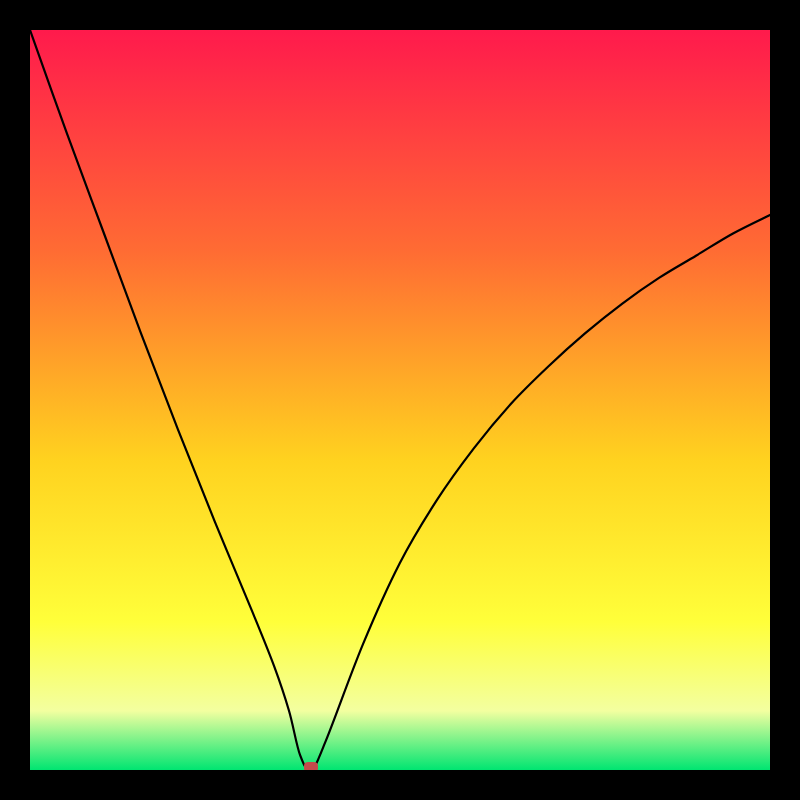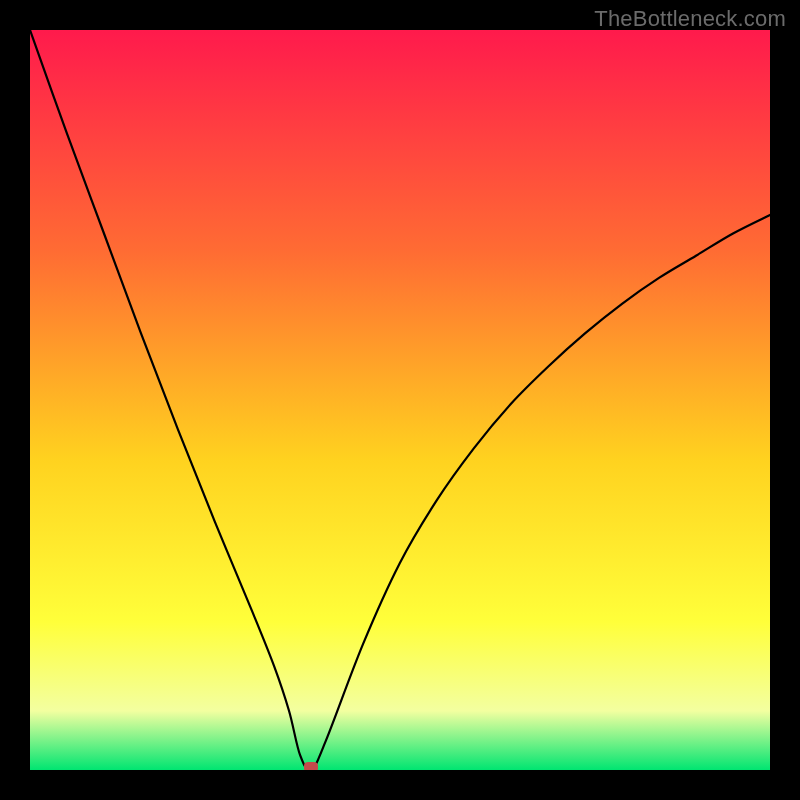--- a/index.html
+++ b/index.html
@@ -44,21 +44,20 @@
     border-radius: 4px;
     transform: translate(-50%, -50%);
     z-index: 12;
   }
   svg { display: block; }
 </style>
 </head>
 <body>
 
 <div class="outer">
-  <div class="watermark">TheBottleneck.com</div>
   <div class="plot">
     <svg id="plot-svg" width="740" height="740" viewBox="0 0 740 740" preserveAspectRatio="none">
       <defs>
         <linearGradient id="bg-grad" x1="0" y1="0" x2="0" y2="1">
           <stop id="g0" offset="0%" stop-color="#ff1a4c"></stop>
           <stop id="g1" offset="30%" stop-color="#ff6c33"></stop>
           <stop id="g2" offset="58%" stop-color="#ffd21f"></stop>
           <stop id="g3" offset="80%" stop-color="#ffff3a"></stop>
           <stop id="g4" offset="92%" stop-color="#f3ffa0"></stop>
           <stop id="g5" offset="100%" stop-color="#00e571"></stop>

